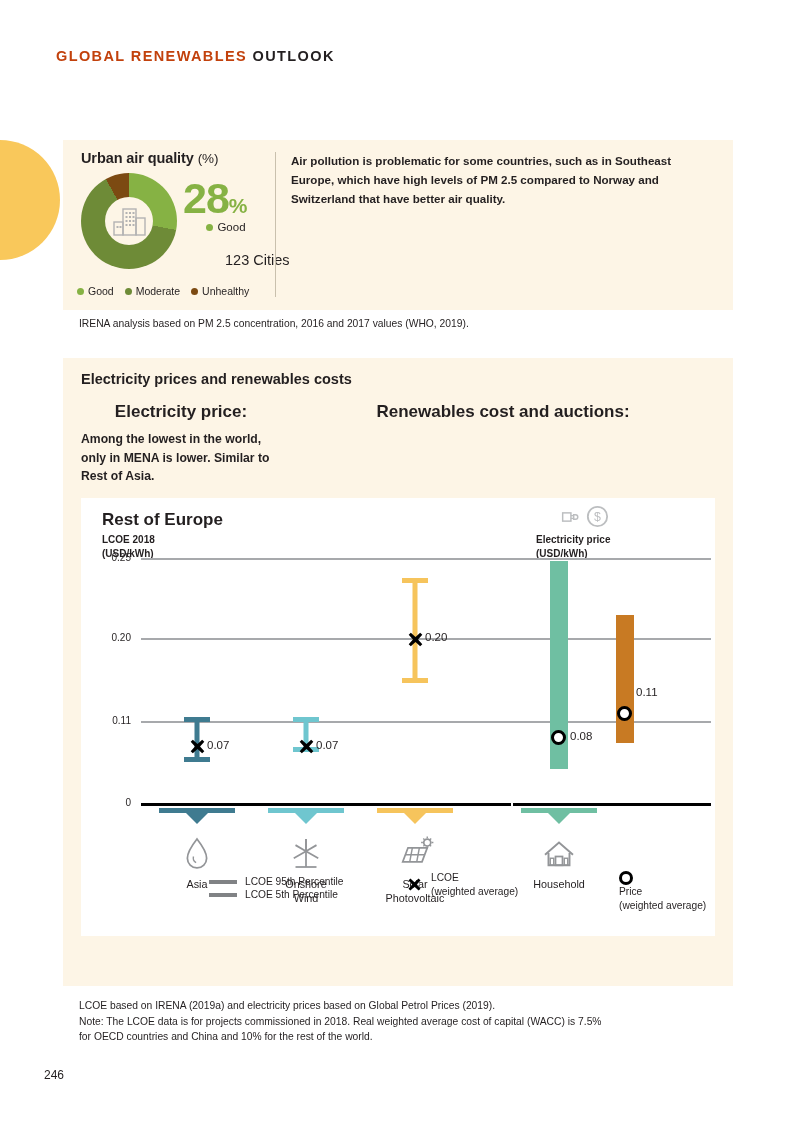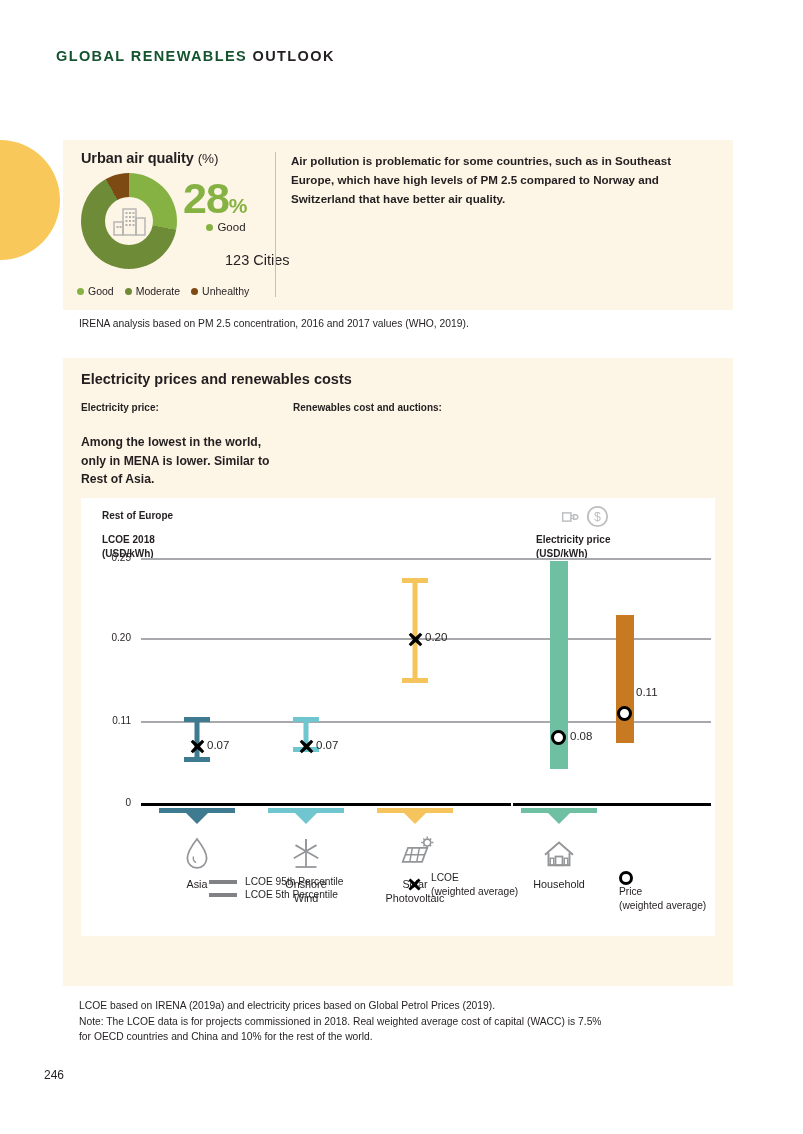--- a/index.html
+++ b/index.html
@@ -11,21 +11,21 @@
     color: #231f20;
     position: relative;
     overflow: hidden;
   }
 
   
   .page-header {
     position:absolute; left:56px; top:48px;
     font-size:14.5px; letter-spacing:1.4px; font-weight:600;
   }
-  .page-header .gr { color:#14532d;margin-top:8px; }
+  .page-header .gr { color:#c2410c;margin-top:8px; }
   .page-header .ol { color:#231f20; }
 
   
   .decor-circle {
     position:absolute; left:-60px; top:140px;
     width:120px; height:120px; border-radius:50%;
     background:#f9c85b;
   }
 
   
@@ -69,30 +69,30 @@
   }
 
   
   .panel-ep {
     position:absolute; left:63px; top:358px; width:670px; height:628px;
     background:#fdf5e6;
   }
   .ep-title { position:absolute; left:18px; top:13px; font-size:14.5px; font-weight:700;}
   .ep-col-a { position:absolute; left:18px; top:44px; width:200px;}
   .ep-col-b { position:absolute; left:230px; top:44px; width:420px;}
-  .ep-sub { font-size:10px; font-weight:700; margin-bottom:20px;}
+  .ep-sub { font-size:17px; font-weight:700; margin-bottom:8px;text-align:center;}
   .ep-bold { font-size:12.2px; font-weight:700; line-height:1.52;}
   .ep-body { font-size:11.6px; line-height:1.62;}
 
   
   .chart-card {
     position:absolute; left:18px; top:140px; width:634px; height:438px;
     background:#ffffff;
   }
-  .chart-title { position:absolute; left:21px; top:12px; font-size:10px; font-weight:700;}
+  .chart-title { position:absolute; left:21px; top:12px; font-size:17px; font-weight:700;}
   .axis-lab-l { position:absolute; left:21px; top:35px; font-size:10px; font-weight:700; line-height:1.35;}
   .axis-lab-r { position:absolute; left:455px; top:35px; font-size:10px; font-weight:700; line-height:1.35;}
 
   .plot { position:absolute; left:0; top:0; width:634px; height:438px; }
 
   .ylab { position:absolute; font-size:10px; color:#231f20; text-align:right; width:34px;}
 
   .gridline { position:absolute; height:2px; background:#a7a9ac; }
   .zeroline { position:absolute; height:2.5px; background:#000000; }
 

